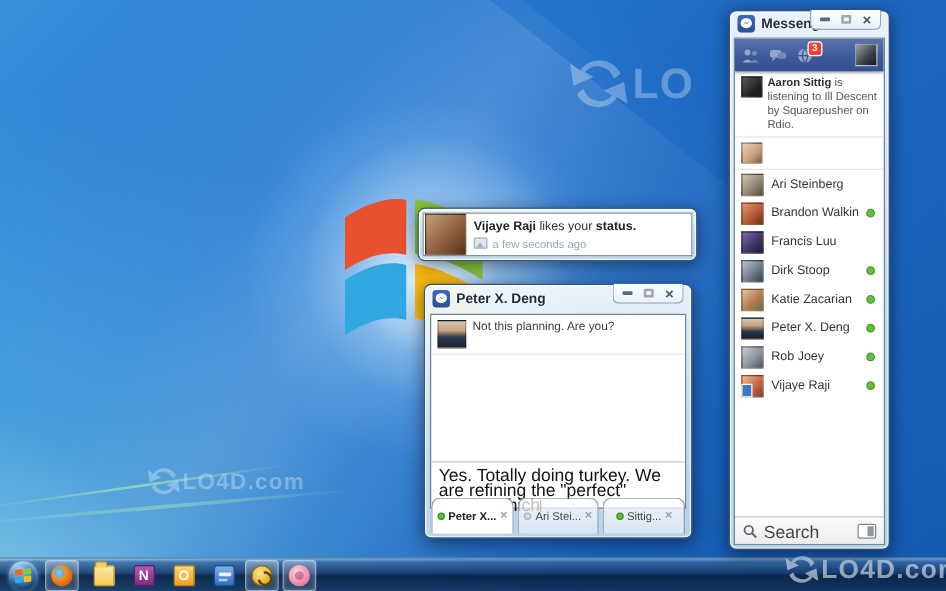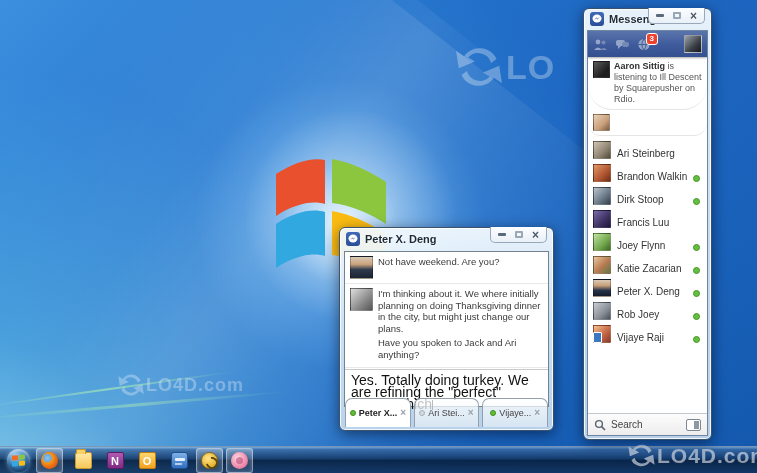--- a/index.html
+++ b/index.html
@@ -117,49 +117,49 @@
 
   
   .sidebar{left:583px;top:8px;width:129px;height:432px;z-index:44;}
   .sb-title{height:20px;}
   .sb-content{position:absolute;left:3px;right:3px;top:21px;bottom:3px;background:#fff;border:1px solid #6f86a0;display:flex;flex-direction:column;overflow:hidden;}
   .sb-header{height:26px;flex:none;background:linear-gradient(180deg,#5a74ab 0%,#3e5a9b 55%,#34508f 100%);display:flex;align-items:center;padding:0 5px;box-shadow:0 1px 2px rgba(0,0,0,.35);}
   .hd-ic{width:15px;height:13px;margin-right:7px;position:relative;}
   .hd-ic svg{display:block;}
   .badge{position:absolute;top:-5px;right:-6px;background:#f0402e;color:#fff;font-size:8px;font-weight:bold;line-height:10px;padding:0 3px;border-radius:3px;border:1px solid #fff;}
   .hd-avatar{margin-left:auto;width:18px;height:18px;border:1px solid rgba(255,255,255,.5);background:linear-gradient(135deg,#9aa2ac,#3a3f46 60%,#16181c);}
-  .feed-item{flex:none;padding:4px 5px;border-bottom:1px solid #e5e5e5;display:flex;border-radius:24px;}
+  .feed-item{flex:none;padding:4px 5px;border-bottom:1px solid #e5e5e5;display:flex;}
   .feed-item .avatar{width:17px;height:17px;flex:none;margin-right:4px;}
   .feed-txt{font-size:9px;line-height:11px;color:#555;}
   .feed-txt b{color:#2f2f2f;}
   .arrow-r{display:inline-block;width:0;height:0;border-top:3px solid transparent;border-bottom:3px solid transparent;border-left:4px solid #9aa4ad;margin:0 1px;}
   .feed-clip{height:5px;overflow:hidden;color:#555;}
   .feed-item.clipped{border-bottom:1px solid #cfd4d8;}
   .av-f1{background:linear-gradient(135deg,#5a5a5a,#1e1e1e 70%);}
   .av-f2{background:linear-gradient(135deg,#e8d2b8,#caa07a 60%,#7a5a42);}
   .av-f3{background:linear-gradient(135deg,#d88a52,#a2482a 60%,#6e2a16);}
   .friends{flex:1;overflow:hidden;}
-  .frow{height:23px;display:flex;align-items:flex-end;padding:0 7px 0 5px;}
+  .frow{height:23px;display:flex;align-items:center;padding:0 7px 0 5px;}
   .frow .avatar{width:18px;height:18px;flex:none;margin-right:6px;}
   .fname{font-size:10px;color:#333;}
   .presence{margin-left:auto;width:7px;height:7px;border-radius:50%;}
   .frow[data-online="true"] .presence{background:#62bf41;border:1px solid #48971f;}
   .av-1{background:linear-gradient(135deg,#cfc4b2,#8f8372 60%,#55493c);}
   .av-2{background:linear-gradient(135deg,#e09a6a,#b05530 60%,#6e2f18);}
   .av-3{background:linear-gradient(135deg,#b8c4ce,#6a7886 60%,#35414c);}
   .av-4{background:linear-gradient(135deg,#7a6aa8,#3e3262 60%,#1f1838);}
   .av-5{background:linear-gradient(135deg,#bfe2a2,#74a84e 60%,#3c6a28);}
   .av-6{background:linear-gradient(135deg,#e8c8a0,#b87a50 55%,#5a7a4a);}
   .av-7{background:linear-gradient(180deg,#d9cab6 0%,#c79e78 35%,#27344a 65%,#151d2c 100%);}
   .av-8{background:linear-gradient(135deg,#c8ccd2,#8a9098 60%,#4a5058);}
   .av-9{position:relative;background:linear-gradient(135deg,#f2c08a,#c86a4a 55%,#8a3a2a);}
   .av-9::after{content:"";position:absolute;left:-1px;bottom:-1px;width:7px;height:9px;background:#3a78c2;border:1px solid #fff;border-radius:1px;}
   .searchbar{flex:none;height:22px;border-top:1px solid #c3c8cc;background:linear-gradient(180deg,#fcfcfc,#ededee);display:flex;align-items:center;padding:0 6px;}
   .mag{width:12px;height:12px;margin-right:5px;flex:none;}
-  .search-txt{font-size:10px;color:#444;}
+  .search-txt{font-size:14px;color:#444;}
   .dock-ic{margin-left:auto;width:15px;height:12px;border:1px solid #7c8892;border-radius:2px;background:#fff;position:relative;}
   .dock-ic::after{content:"";position:absolute;right:1px;top:1px;bottom:1px;width:5px;background:#8d99a3;}
 </style>
 </head>
 <body>
 
 <div class="desktop">
 
   <div class="beam b1"></div>
   <div class="beam b2"></div>
@@ -222,20 +222,32 @@
     </div>
   </div>
   <div class="wm wm-bot">
     <svg viewBox="0 0 40 40">
       <path d="M33 14 A14 14 0 0 0 9 12 L3 8 5 21 17 16 12 13 A10 10 0 0 1 29 17 Z" fill="#fff"></path>
       <path d="M7 26 A14 14 0 0 0 31 28 L37 32 35 19 23 24 28 27 A10 10 0 0 1 11 23 Z" fill="#fff"></path>
     </svg>
     <span class="wm-text">LO4D.com</span>
   </div>
 
+  <div class="aero notif">
+    <div class="notif-inner">
+      <div class="avatar"></div>
+      <div class="notif-body">
+        <div class="notif-l1"><b>Vijaye Raji</b> <span>likes your</span> <b>status.</b></div>
+        <div class="notif-l2">
+          <span class="photo-ic"></span>
+          <span>a few seconds ago</span>
+        </div>
+      </div>
+    </div>
+  </div>
 
   <div class="aero chat">
     <div class="titlebar">
       <div class="fb-ic">
         <svg width="10" height="10" viewBox="0 0 10 10">
             <ellipse cx="5" cy="4.5" rx="4.5" ry="4" fill="#fff"></ellipse>
             <path d="M2.2 6 L4.4 3.6 5.6 4.8 7.8 2.8 5.6 5.4 4.4 4.2 Z" fill="#2b4d97"></path>
           </svg>
       </div>
       <span class="title-txt">Peter X. Deng</span>
@@ -249,29 +261,22 @@
         <div class="ctrl">
             <span class="x-g">×</span>
           </div>
       </div>
     </div>
     <div class="chat-content">
       <div class="msgs">
         <div class="msg">
           <div class="avatar av-peter"></div>
           <div class="msg-txt">
-              <div>Not have weekend. Are you?</div>
+              <div>Not this planning. Are you?</div>
             </div>
-        </div>
-        <div class="msg">
-          <div class="avatar av-user"></div>
-          <div class="msg-txt">
-            <div>I'm thinking about it. We where initially planning on doing Thanksgiving dinner in the city, but might just change our plans.</div>
-            <div>Have you spoken to Jack and Ari anything?</div>
-          </div>
         </div>
         <div class="msg">
           
           
         </div>
       </div>
       <div class="chat-input"><span>Yes. Totally doing turkey. We are refining the "perfect" recipie which</span><span class="caret"></span></div>
     </div>
     <div class="tabstrip">
       <div class="tab active" data-online="true">
@@ -279,21 +284,21 @@
         <span>Peter X...</span>
         <span class="tab-x">×</span>
       </div>
       <div class="tab" data-online="false">
         <span class="dot"></span>
         <span>Ari Stei...</span>
         <span class="tab-x">×</span>
       </div>
       <div class="tab" data-online="true">
         <span class="dot"></span>
-        <span>Vijaye...</span>
+        <span>Sittig...</span>
         <span class="tab-x">×</span>
       </div>
     </div>
   </div>
 
   <div class="aero sidebar">
     <div class="titlebar sb-title">
       <div class="fb-ic">
         <svg width="10" height="10" viewBox="0 0 10 10">
             <ellipse cx="5" cy="4.5" rx="4.5" ry="4" fill="#fff"></ellipse>
@@ -352,33 +357,28 @@
         <div class="frow" data-online="false">
           <div class="avatar av-1"></div>
           <span class="fname">Ari Steinberg</span>
 
         </div>
         <div class="frow" data-online="true">
           <div class="avatar av-2"></div>
           <span class="fname">Brandon Walkin</span>
           <span class="presence"></span>
         </div>
-        <div class="frow" data-online="true">
-          <div class="avatar av-3"></div>
-          <span class="fname">Dirk Stoop</span>
-          <span class="presence"></span>
-        </div>
         <div class="frow" data-online="false">
           <div class="avatar av-4"></div>
           <span class="fname">Francis Luu</span>
 
         </div>
         <div class="frow" data-online="true">
-          <div class="avatar av-5"></div>
-          <span class="fname">Joey Flynn</span>
+          <div class="avatar av-3"></div>
+          <span class="fname">Dirk Stoop</span>
           <span class="presence"></span>
         </div>
         <div class="frow" data-online="true">
           <div class="avatar av-6"></div>
           <span class="fname">Katie Zacarian</span>
           <span class="presence"></span>
         </div>
         <div class="frow" data-online="true">
           <div class="avatar av-7"></div>
           <span class="fname">Peter X. Deng</span>

